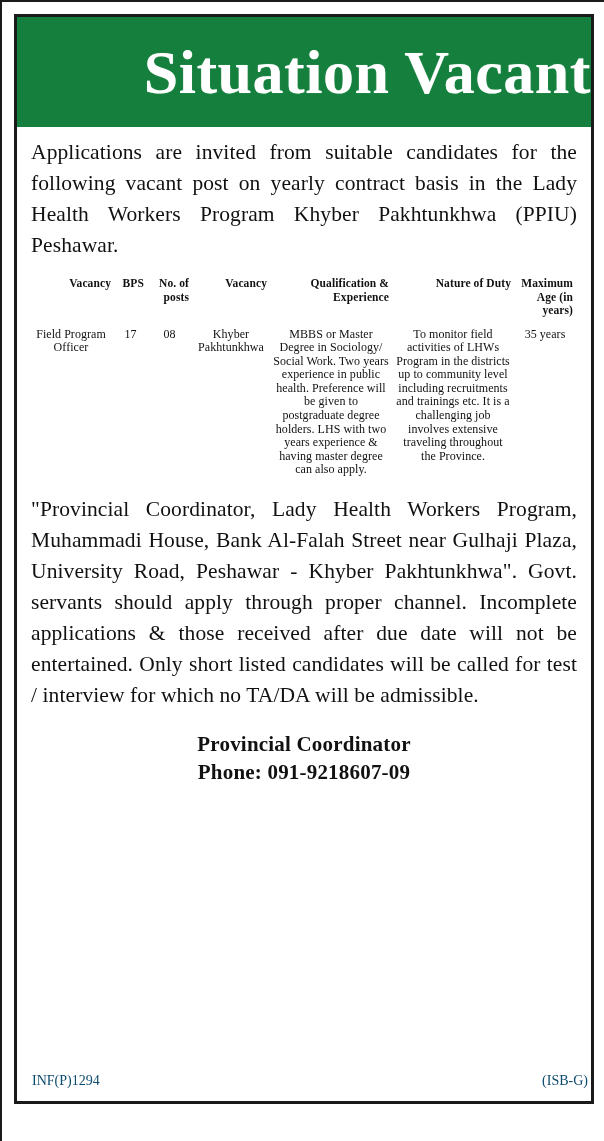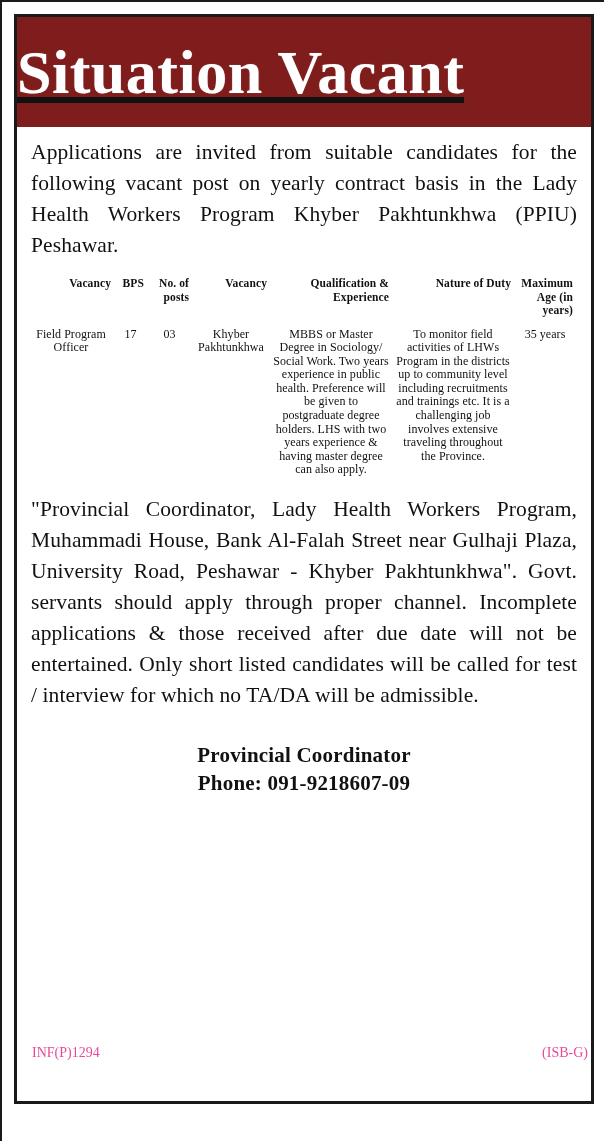--- a/index.html
+++ b/index.html
@@ -36,27 +36,26 @@
     width: 580px;
     height: 1090px;
     box-sizing: border-box;
     border: 3px solid #1a1a1a;
     background: #ffffff;
     overflow: hidden;
   }
 
   
   .banner {
-    background: #7f1d1d;
+    background: #15803d;
     height: 110px;
     display: flex;
     align-items: center;
-    justify-content: flex-start;
+    justify-content: flex-end;
     overflow: hidden;
-    text-decoration: underline;
   }
   .banner-title {
     color: #ffffff;
     font-family: "Liberation Serif", "DejaVu Serif", serif;
     font-weight: bold;
     font-size: 62px;
     line-height: 1;
     letter-spacing: 0.5px;
     white-space: nowrap;
     text-shadow: 0 0 1px rgba(255,255,255,0.35);
@@ -105,42 +104,42 @@
   .col-vacancy  { width: 86px; }
   .col-bps      { width: 33px; }
   .col-posts    { width: 45px; }
   .col-domicile { width: 78px; }
   .col-qual     { width: 122px; }
   .col-duty     { width: 122px; }
   .col-age      { width: 62px; }
 
   
   .sign-block {
-    margin-top: 30px;
+    margin-top: 19px;
     text-align: center;
   }
   .sign-line {
     font-size: 21px;
     font-weight: bold;
     line-height: 28px;
     letter-spacing: 0.2px;
   }
 
   
   .footer {
     position: absolute;
     left: 12px;
-    top: 1042px;
+    top: 1070px;
     width: 580px;
     display: flex;
     justify-content: space-between;
     align-items: baseline;
     font-size: 14px;
     line-height: 17px;
-    color: #ec4899;
+    color: #0c4a6e;
     padding: 0 6px 0 18px;
     box-sizing: border-box;
   }
 </style>
 </head>
 <body>
 
 <div class="page">
 
   <div class="ad-box">
@@ -171,21 +170,21 @@
             <th>Vacancy</th>
             <th>Qualification &amp; Experience</th>
             <th>Nature of Duty</th>
             <th>Maximum Age (in years)</th>
           </tr>
         </thead>
         <tbody>
           <tr>
             <td>Field Program Officer</td>
             <td>17</td>
-            <td>03</td>
+            <td>08</td>
             <td>Khyber Pakhtunkhwa</td>
             <td>MBBS or Master Degree in Sociology/ Social Work. Two years experience in public health. Preference will be given to postgraduate degree holders. LHS with two years experience &amp; having master degree can also apply.</td>
             <td>To monitor field activities of LHWs Program in the districts up to community level including recruitments and trainings etc. It is a challenging job involves extensive traveling throughout the Province.</td>
             <td>35 years</td>
           </tr>
         </tbody>
       </table>
 
 
       <p class="body-para gap-top">"Provincial Coordinator, Lady Health Workers Program, Muhammadi House, Bank Al-Falah Street near Gulhaji Plaza, University Road, Peshawar - Khyber Pakhtunkhwa". Govt. servants should apply through proper channel. Incomplete applications &amp; those received after due date will not be entertained. Only short listed candidates will be called for test / interview  for which no TA/DA will be admissible.</p>

